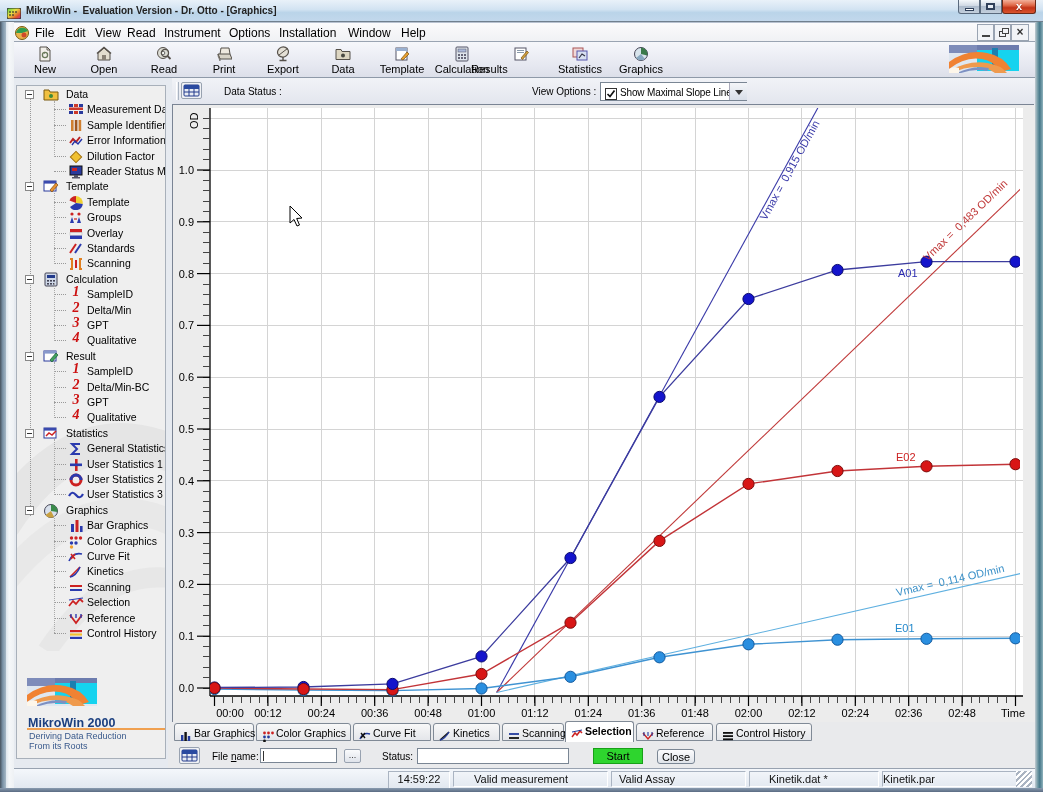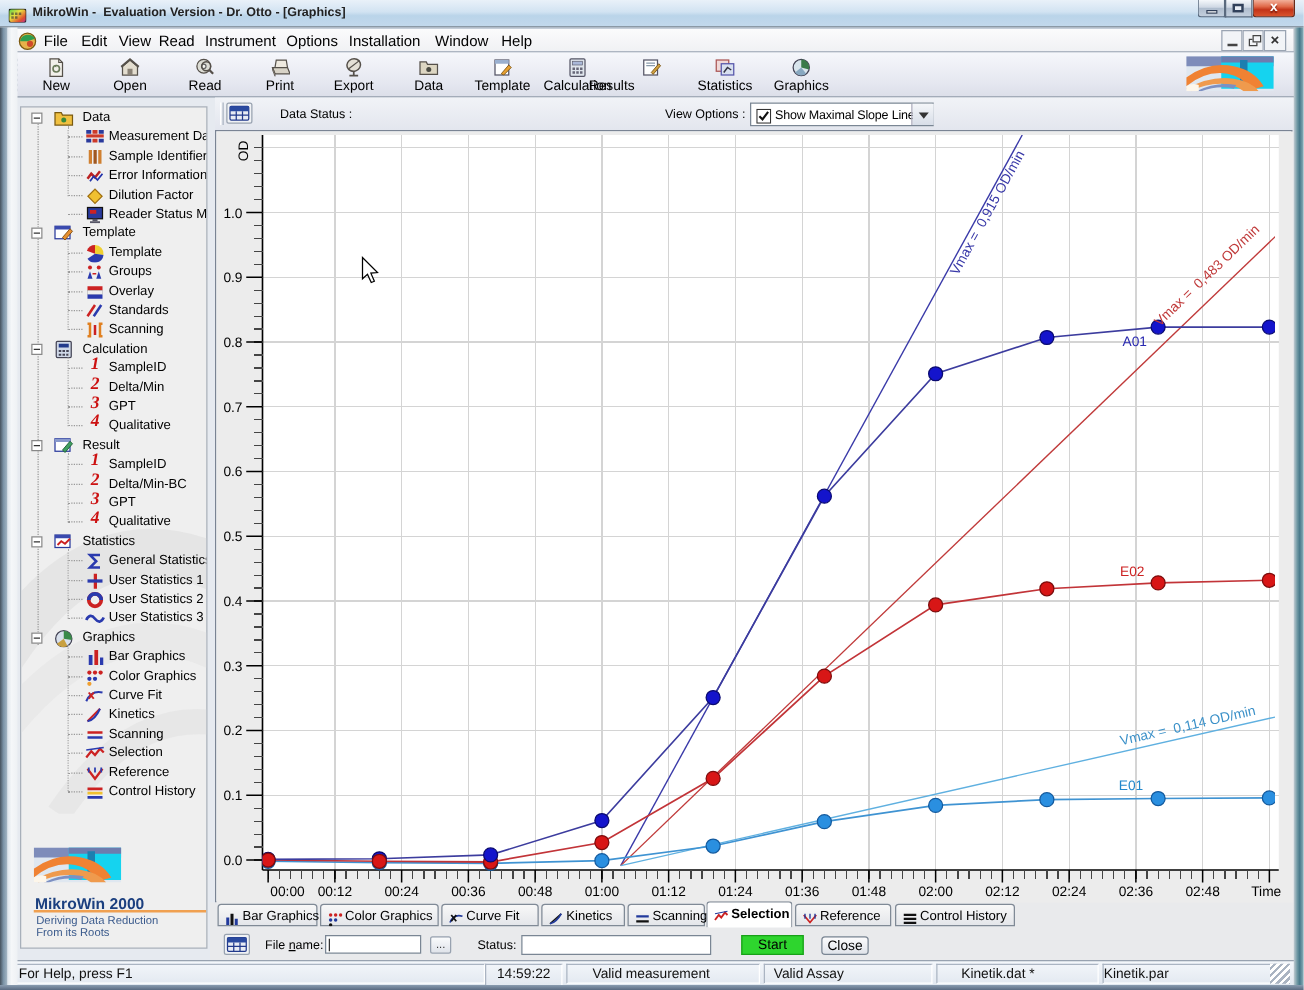--- a/index.html
+++ b/index.html
@@ -850,21 +850,20 @@
 <div class="abs" style="left:88px;top:6px;width:77px;height:15px;background:#fff;border:1px solid #7a8694">
       <div style="position:absolute;left:2px;top:2px;width:1px;height:10px;background:#333"></div>
     </div>
 <div class="abs" style="left:172px;top:7px;width:17px;height:14px;background:linear-gradient(#fafbfc,#dfe3ea);border:1px solid #98a2b0;border-radius:2px;font-size:9px;text-align:center;line-height:10px;color:#333">...</div>
 <div class="abs txt" style="left:210px;top:9px;font-size:10px">Status:</div>
 <div class="abs" style="left:245px;top:6px;width:152px;height:16px;background:#fff;border:1px solid #7a8694"></div>
 <div class="abs" style="left:421px;top:6px;width:50px;height:16px;background:#2ed52e;border:1px solid #18a018;font-size:11px;text-align:center;line-height:15px">Start</div>
 <div class="abs" style="left:485px;top:7px;width:38px;height:15px;background:linear-gradient(#fcfcfd,#e0e4ea);border:1px solid #7a8694;border-radius:3px;font-size:11px;text-align:center;line-height:14px">Close</div>
 </div>
 <div class="abs" style="left:8px;top:768px;width:1028px;height:20px;background:linear-gradient(#f4f7fb,#e2e8f0);border-top:1px solid #98a2b0">
-<div class="abs" style="left:2px;top:2px;width:378px;height:16px;border:1px solid #c2cad6;border-color:#aab4c2 #fff #fff #aab4c2;font-size:11px;color:#111;overflow:hidden;white-space:nowrap;line-height:15px;padding-left:4px">For Help, press F1</div>
 <div class="abs" style="left:380px;top:2px;width:62px;height:34px;border:1px solid #c2cad6;border-color:#aab4c2 #fff #fff #aab4c2;font-size:11px;color:#111;overflow:hidden;white-space:nowrap;text-align:center;line-height:15px">14:59:22</div>
 <div class="abs" style="left:445px;top:2px;width:155px;height:16px;border:1px solid #c2cad6;border-color:#aab4c2 #fff #fff #aab4c2;font-size:11px;color:#111;overflow:hidden;white-space:nowrap;line-height:15px;padding-left:20px">Valid measurement</div>
 <div class="abs" style="left:603px;top:2px;width:135px;height:16px;border:1px solid #c2cad6;border-color:#aab4c2 #fff #fff #aab4c2;font-size:11px;color:#111;overflow:hidden;white-space:nowrap;line-height:15px;padding-left:7px">Valid Assay</div>
 <div class="abs" style="left:741px;top:2px;width:130px;height:16px;border:1px solid #c2cad6;border-color:#aab4c2 #fff #fff #aab4c2;font-size:11px;color:#111;overflow:hidden;white-space:nowrap;line-height:15px;padding-left:19px">Kinetik.dat *</div>
 <div class="abs" style="left:874px;top:2px;width:140px;height:16px;border:1px solid #c2cad6;border-color:#aab4c2 #fff #fff #aab4c2;font-size:11px;color:#111;overflow:hidden;white-space:nowrap;line-height:15px;">Kinetik.par</div>
 <div class="abs" style="left:1008px;top:2px;width:16px;height:16px;background:repeating-linear-gradient(135deg,#fff 0 2px,#aab4c2 2px 4px)"></div>
 </div>
 <div class="abs" style="left:0;top:22px;width:6px;height:766px;background:linear-gradient(to right,#46525e,#7a92a6 45%,#a6b8c6)"></div>
 <div class="abs" style="left:6px;top:22px;width:8px;height:766px;background:linear-gradient(to right,#dde5ec,#f5f7f9 40%,#eef1f4)"></div>
 <div class="abs" style="left:1035px;top:22px;width:8px;height:766px;background:linear-gradient(to right,#c2ccd2,#6f98a4 35%,#47788a 60%,#8fb2bc)"></div>

